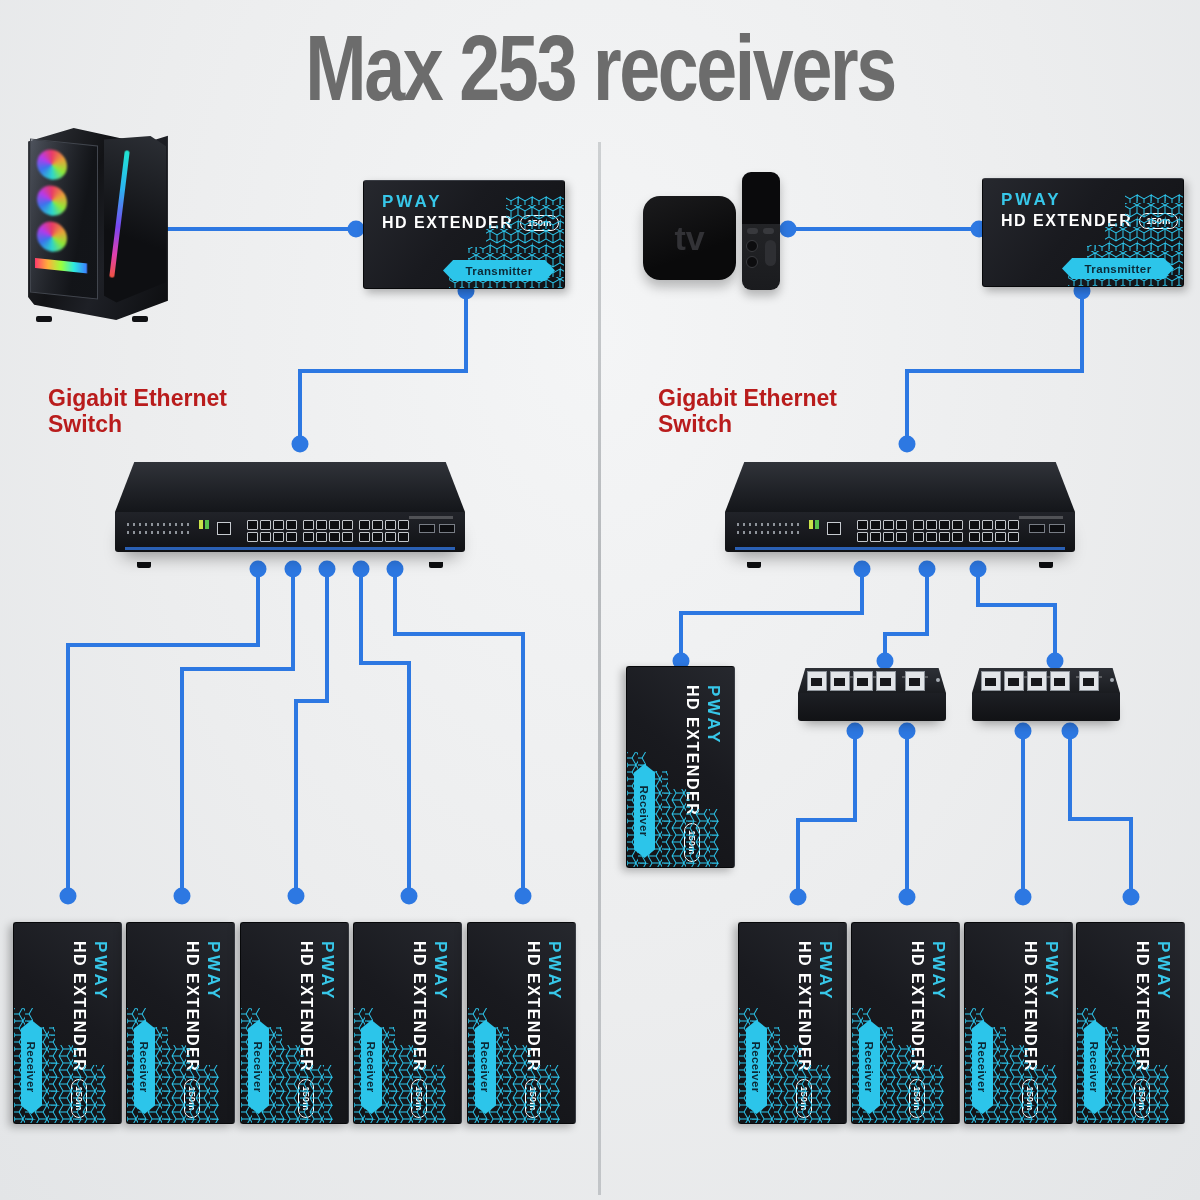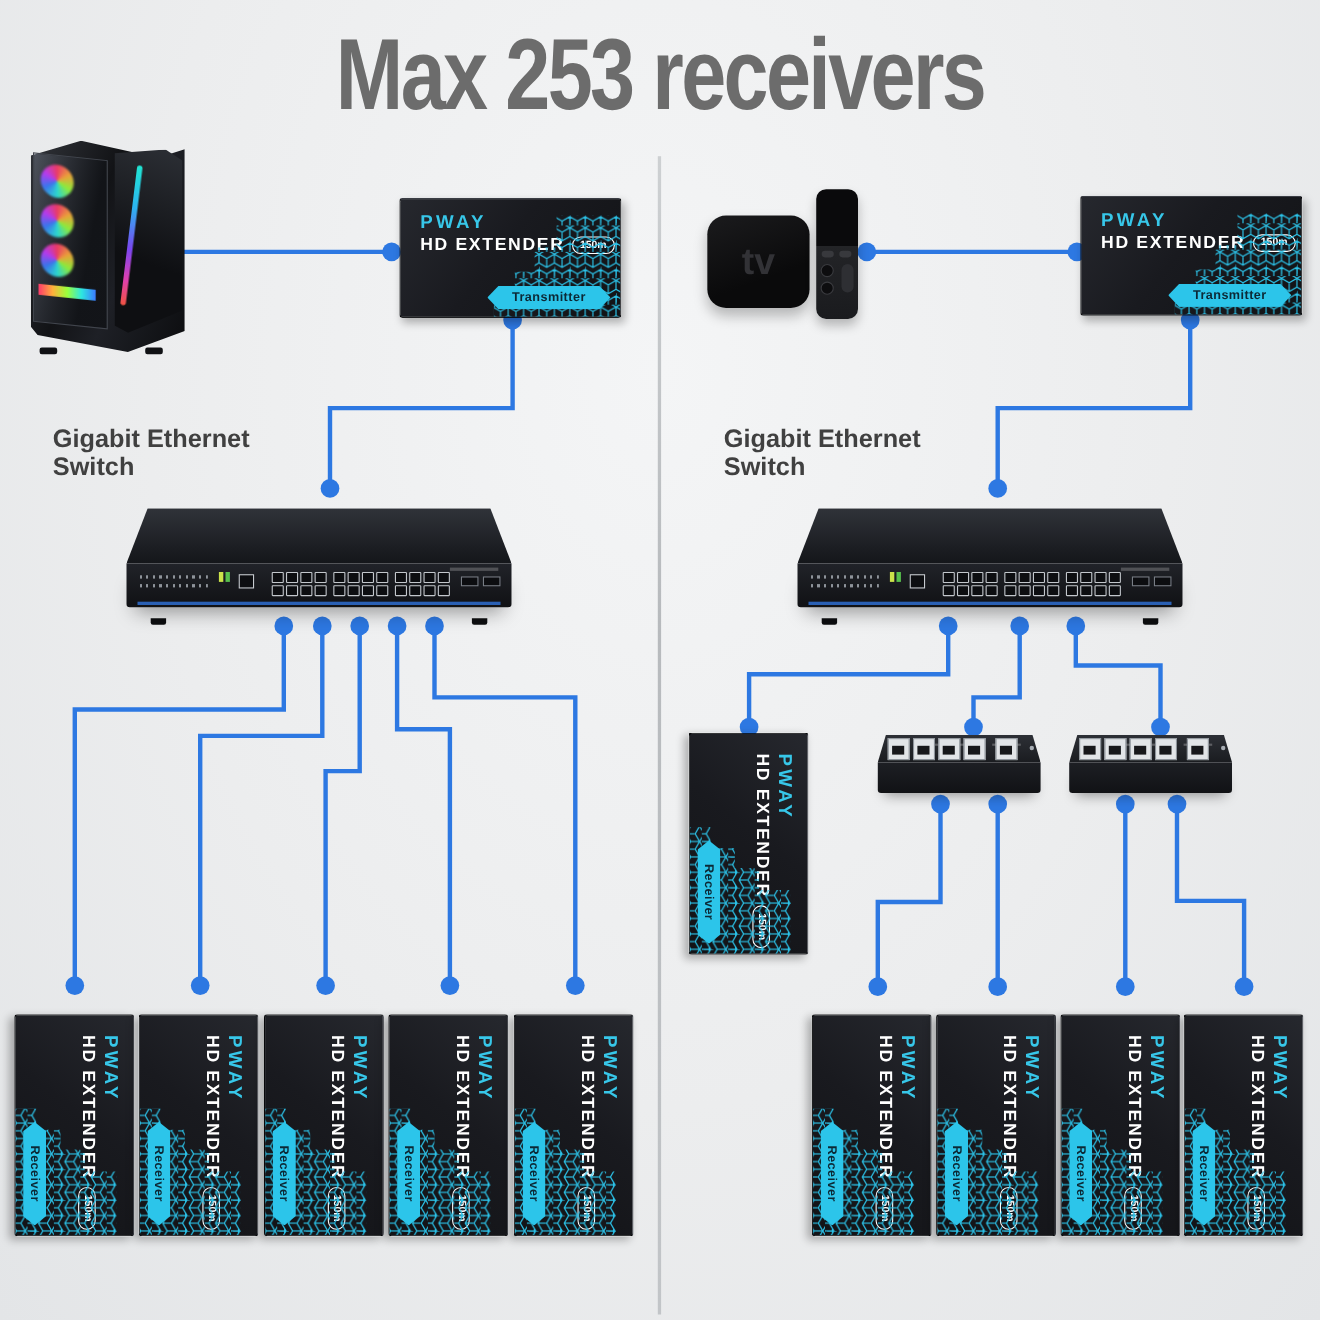--- a/index.html
+++ b/index.html
@@ -17,21 +17,21 @@
   }
 
   
   .divider{
     position:absolute;left:598px;top:142px;width:3px;height:1053px;
     background:linear-gradient(180deg,#cdd0d2,#b7babd 40%,#c2c5c8);
   }
 
   
   .section-label{
-    position:absolute;font-size:23px;font-weight:bold;color:#404040;line-height:1.12;
+    position:absolute;font-size:23px;font-weight:bold;color:#b91c1c;line-height:1.12;
     white-space:pre-line;
   }
 
   
   svg.wires{position:absolute;left:0;top:0;}
 
   
   .ext-card{
     position:absolute;width:200px;height:107px;border-radius:3px;
     background:linear-gradient(128deg,#26282e 0%,#191a1f 45%,#121316 100%);

